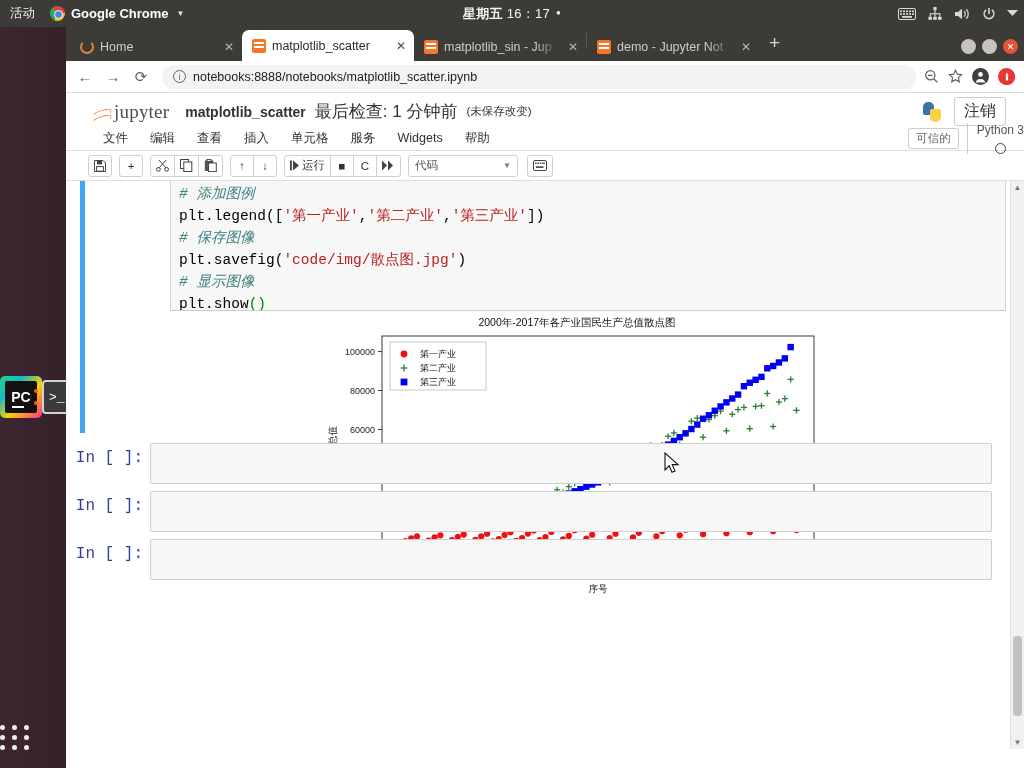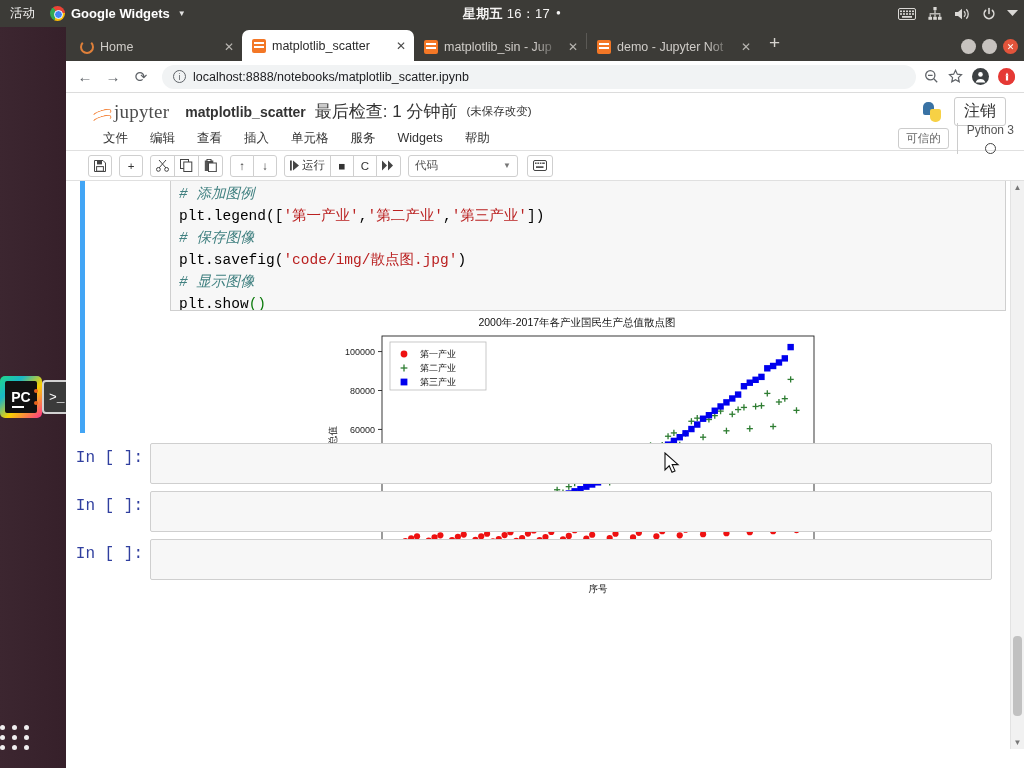--- a/index.html
+++ b/index.html
@@ -165,21 +165,21 @@
   .py-logo { width:20px; height:20px; position:relative; }
   .py-logo::before{ content:""; position:absolute; left:1px; top:0; width:11px; height:13px; background:#3972a4;
     border-radius:5px 5px 2px 2px;}
   .py-logo::after{ content:""; position:absolute; right:1px; bottom:0; width:11px; height:13px; background:#f7d145;
     border-radius:2px 2px 5px 5px;}
   .logout-btn { font-size:16px; color:#333; border:1px solid #ccc; border-radius:3px; padding:3px 9px; background:#fff;}
 
   .jp-menubar { height:25px; display:flex; align-items:center; padding-left:26px; gap:0;
                 border-bottom:1px solid #e0e0e0; font-size:12.5px; color:#333;justify-content:flex-end;}
   .menu-item { padding:2px 11px; }
-  .jp-menu-right { margin-left:auto; display:flex; align-items:center; gap:8px; padding-right:10px; font-size:12px; color:#555;}
+  .jp-menu-right { margin-left:auto; display:flex; align-items:center; gap:8px; font-size:12px; color:#555;}
   .trusted { border:1px solid #ccc; border-radius:3px; padding:2px 7px; color:#666; font-size:11.5px;}
   .kernel-name { border-left:1px solid #ccc; padding-left:9px; display:flex; align-items:center; gap:6px;flex-direction:column;}
   .kernel-idle { width:11px; height:11px; border:1.6px solid #444; border-radius:50%;}
 
   .jp-toolbar { height:30px; display:flex; align-items:center; padding-left:22px; gap:0;
                 border-bottom:1px solid #e0e0e0; }
   .tb-group { display:flex; margin-right:7px; }
   .tb-btn { height:22px; min-width:24px; padding:0 5px; border:1px solid #cfcfcf; background:#fff;
             display:flex; align-items:center; justify-content:center; font-size:11.5px; color:#333;
             margin-left:-1px; }
@@ -225,21 +225,21 @@
 </style>
 </head>
 <body>
 
 <div id="root">
 
   <div class="gnome-topbar">
     <div class="gnome-activities">活动</div>
     <div class="gnome-appname">
       <span class="chrome-mini"></span>
-      <span>Google Widgets</span>
+      <span>Google Chrome</span>
       <span class="caret-dn">▼</span>
     </div>
     <div class="gnome-clock">
       <span class="wd">星期五</span>
       <span>16：17</span>
       <span class="dot">●</span>
     </div>
     <div class="gnome-tray">
       <span class="tray-ic">
         <svg width="18" height="12" viewBox="0 0 18 12">
@@ -383,21 +383,21 @@
         <span class="wb cls">✕</span>
       </div>
     </div>
 
     <div class="omnibar">
       <span class="nav-btn">←</span>
       <span class="nav-btn">→</span>
       <span class="nav-btn">⟳</span>
       <div class="urlfield">
         <span class="info">i</span>
-        <span title="搜索 Google 或输入网址">localhost:8888/notebooks/matplotlib_scatter.ipynb</span>
+        <span title="搜索 Google 或输入网址">notebooks:8888/notebooks/matplotlib_scatter.ipynb</span>
       </div>
       <div class="omni-right">
         <span class="oic">
           <svg width="15" height="15" viewBox="0 0 15 15">
               <circle cx="6.3" cy="6.3" r="4.6" fill="none" stroke="#5f6368" stroke-width="1.3"></circle>
               <path d="M4 6.3h4.6M9.8 9.8l3.4 3.4" stroke="#5f6368" stroke-width="1.3"></path>
             </svg>
         </span>
         <span class="oic">
           <svg width="15" height="15" viewBox="0 0 15 15">

